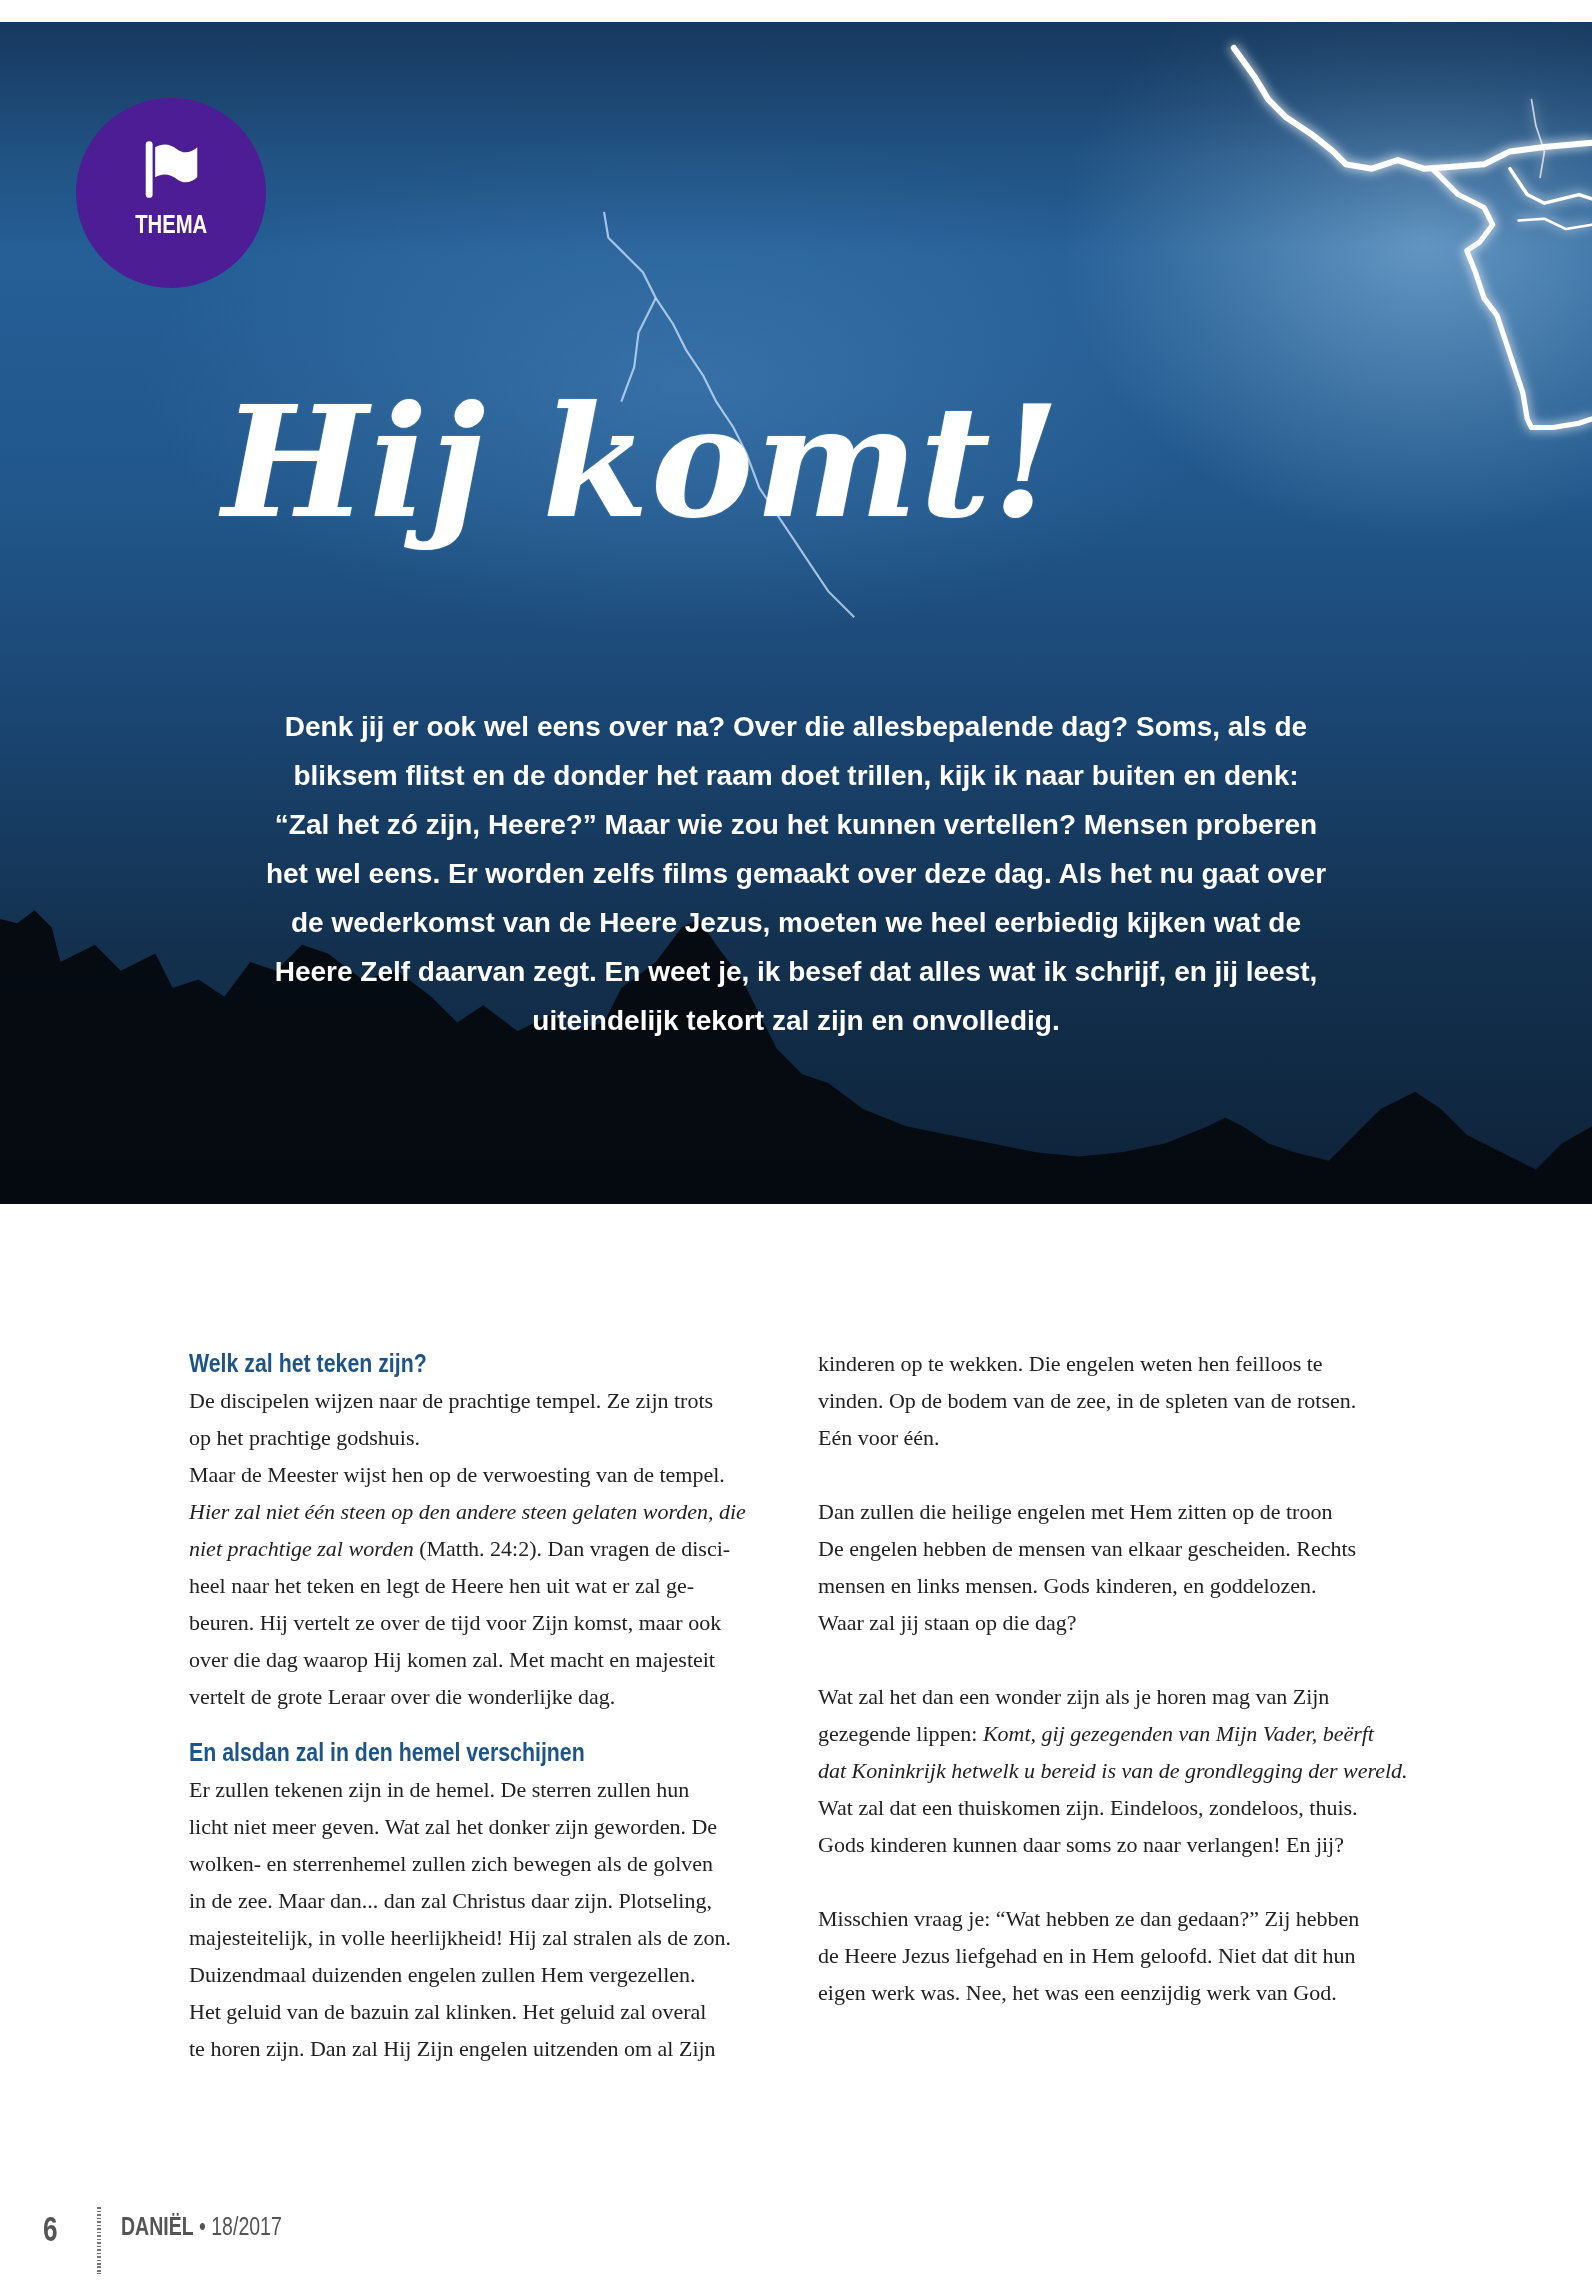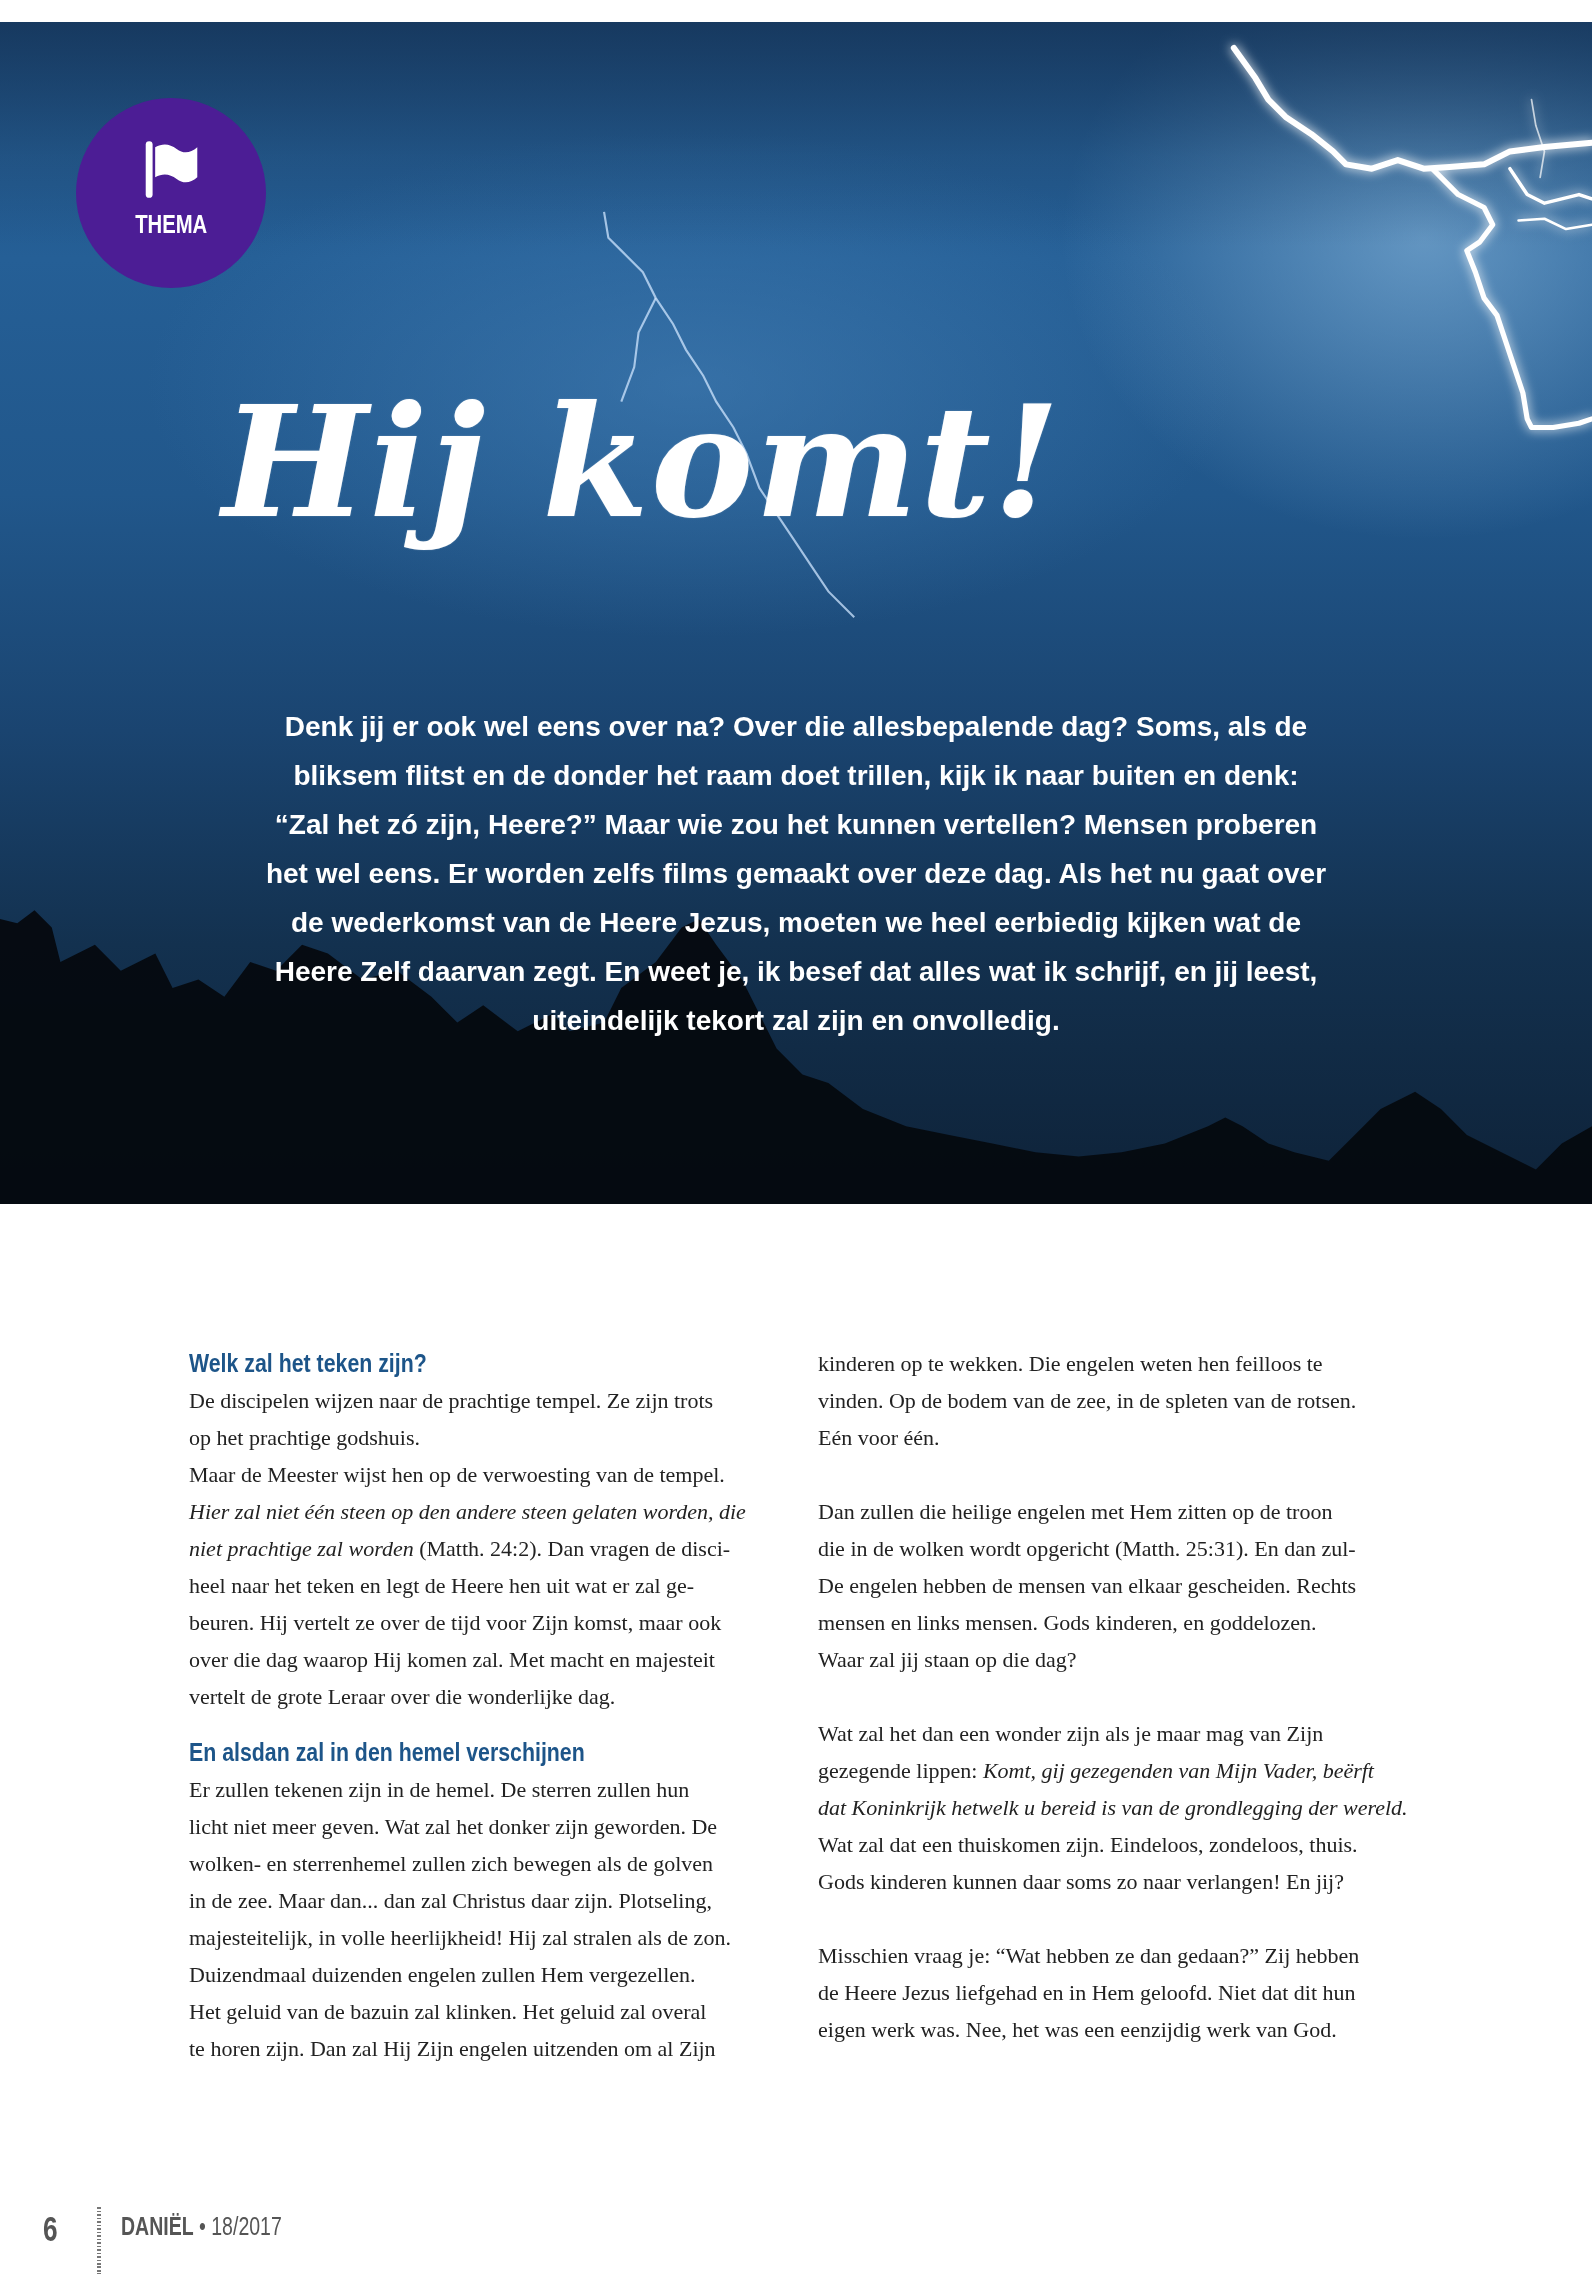--- a/index.html
+++ b/index.html
@@ -197,26 +197,25 @@
   <span class="line">Het geluid van de bazuin zal klinken. Het geluid zal overal</span>
   <span class="line">te horen zijn. Dan zal Hij Zijn engelen uitzenden om al Zijn</span>
 </div>
 
 <div class="col right">
   <span class="line">kinderen op te wekken. Die engelen weten hen feilloos te</span>
   <span class="line">vinden. Op de bodem van de zee, in de spleten van de rotsen.</span>
   <span class="line">Eén voor één.</span>
   <span class="gap"></span>
   <span class="line">Dan zullen die heilige engelen met Hem zitten op de troon</span>
-  <span class="line">die in de wolken wordt opgericht (Matth. 25:31). En dan zul-</span>
   <span class="line">De engelen hebben de mensen van elkaar gescheiden. Rechts</span>
   <span class="line">mensen en links mensen. Gods kinderen, en goddelozen.</span>
   <span class="line">Waar zal jij staan op die dag?</span>
   <span class="gap"></span>
-  <span class="line">Wat zal het dan een wonder zijn als je maar mag van Zijn</span>
+  <span class="line">Wat zal het dan een wonder zijn als je horen mag van Zijn</span>
   <span class="line"><span>gezegende lippen: </span><i>Komt, gij gezegenden van Mijn Vader, beërft</i></span>
   <span class="line"><i>dat Koninkrijk hetwelk u bereid is van de grondlegging der wereld.</i></span>
   <span class="line">Wat zal dat een thuiskomen zijn. Eindeloos, zondeloos, thuis.</span>
   <span class="line">Gods kinderen kunnen daar soms zo naar verlangen! En jij?</span>
   <span class="gap"></span>
   <span class="line">Misschien vraag je: “Wat hebben ze dan gedaan?” Zij hebben</span>
   <span class="line">de Heere Jezus liefgehad en in Hem geloofd. Niet dat dit hun</span>
   <span class="line">eigen werk was. Nee, het was een eenzijdig werk van God.</span>
 </div>
 

